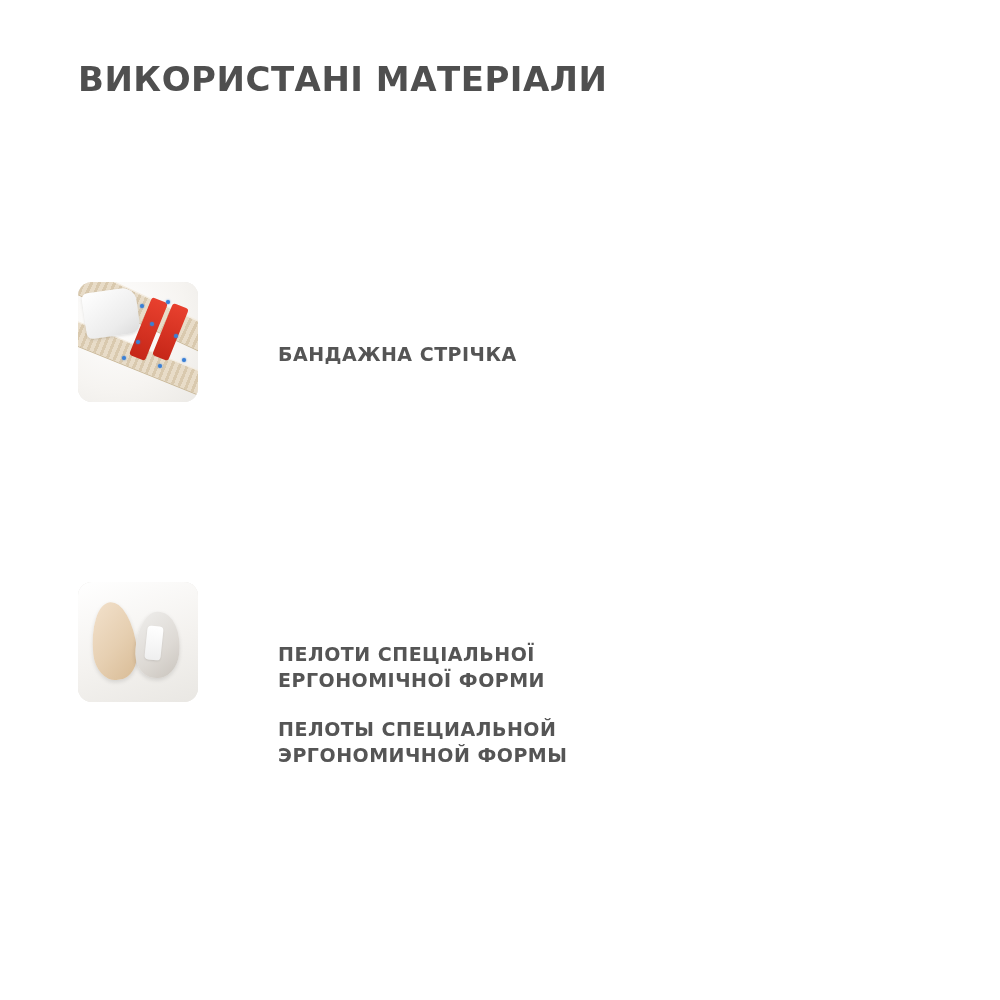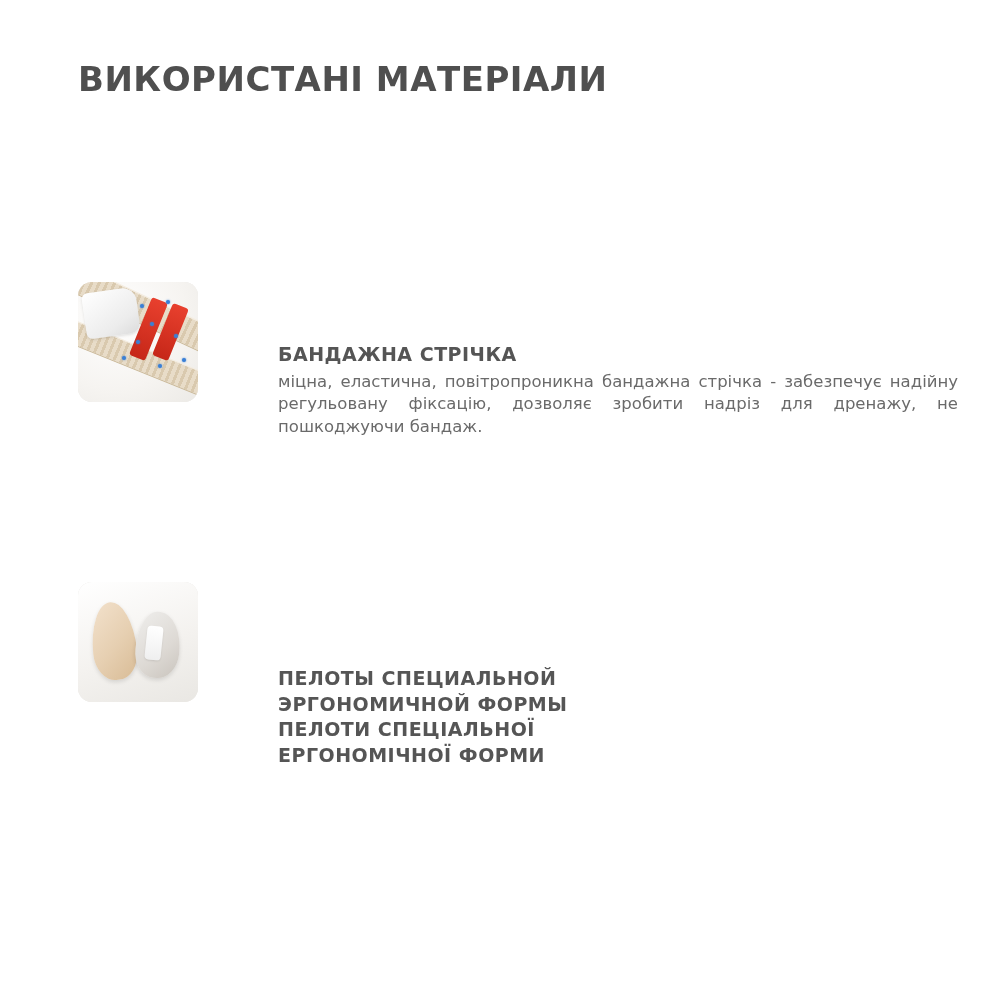--- a/index.html
+++ b/index.html
@@ -221,35 +221,34 @@
         <span class="dot" style="left:88px; top:18px;"></span>
         <span class="dot" style="left:96px; top:52px;"></span>
         <span class="dot" style="left:44px; top:74px;"></span>
         <span class="dot" style="left:80px; top:82px;"></span>
         <span class="dot" style="left:104px; top:76px;"></span>
       </div>
     </div>
 
     <div class="text-col">
       <h2 class="sub-title">БАНДАЖНА СТРІЧКА</h2>
-      <p class="body-text">міцна, еластична, повітропроникна бандажна стрічка - забезпечує надійну регульовану фіксацію, дозволяє зробити надріз для дренажу, не пошкоджуючи бандаж.</p>
     </div>
   </div>
 
   <div class="section" id="section-pads">
 
     <div class="thumb">
       <div class="pads-art">
         <div class="pad-beige"></div>
         <div class="pad-grey"></div>
         <div class="pad-grey-inner"></div>
       </div>
     </div>
 
     <div class="text-col">
+      <h2 class="pads-title">ПЕЛОТИ СПЕЦІАЛЬНОЇ
+ЕРГОНОМІЧНОЇ ФОРМИ</h2>
       <h2 class="pads-title ru">ПЕЛОТЫ СПЕЦИАЛЬНОЙ
 ЭРГОНОМИЧНОЙ ФОРМЫ</h2>
-      <h2 class="pads-title">ПЕЛОТИ СПЕЦІАЛЬНОЇ
-ЕРГОНОМІЧНОЇ ФОРМИ</h2>
     </div>
   </div>
 
 </div>
 
 </body></html>

